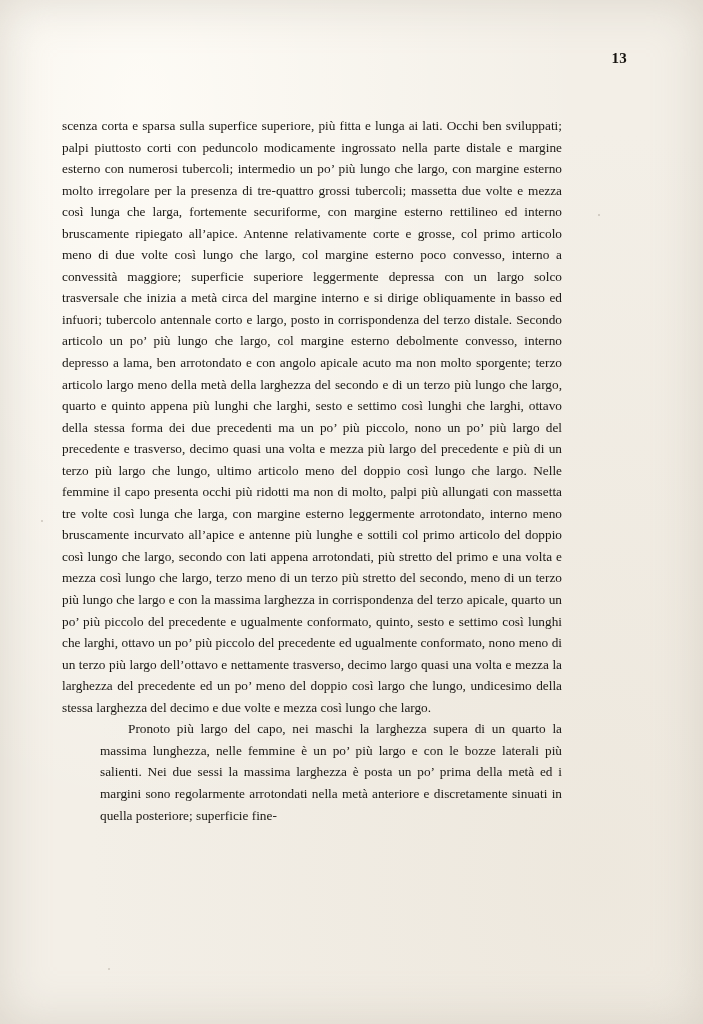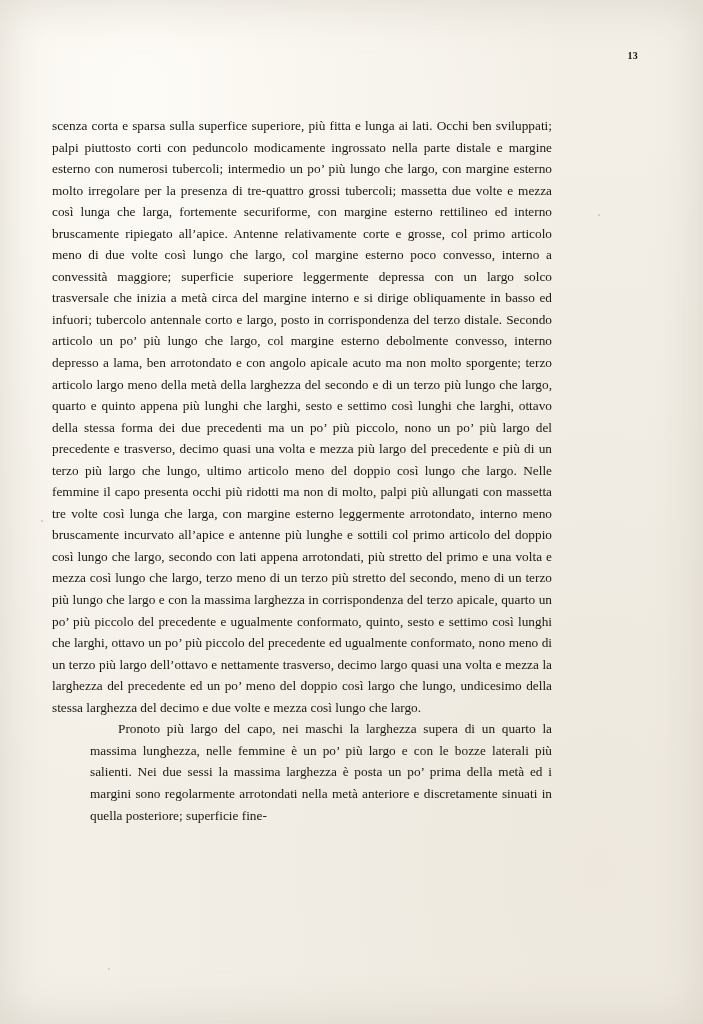--- a/index.html
+++ b/index.html
@@ -19,31 +19,31 @@
     height: 1024px;
     background: #f3efe7;
     background-image:
       radial-gradient(ellipse at 20% 10%, rgba(255,253,248,0.85) 0%, rgba(243,239,231,0) 55%),
       radial-gradient(ellipse at 85% 85%, rgba(236,230,219,0.8) 0%, rgba(243,239,231,0) 60%);
     box-sizing: border-box;
   }
   .page-number {
     position: absolute;
     top: 50px;
-    right: 65px;
+    right: 76px;
     font-family: "Liberation Serif", serif;
-    font-size: 10px;
+    font-size: 15px;
     font-weight: bold;
     color: #15120e;
     letter-spacing: 0.2px;
   }
   .text-block {
     position: absolute;
     top: 115px;
-    left: 52px;
+    left: 62px;
     width: 500px;
     font-family: "Liberation Serif", serif;
     font-size: 13.3px;
     line-height: 21.55px;
     color: #1a1713;
     text-align: justify;
     text-justify: inter-word;
   }
   .para {
     margin: 0;

